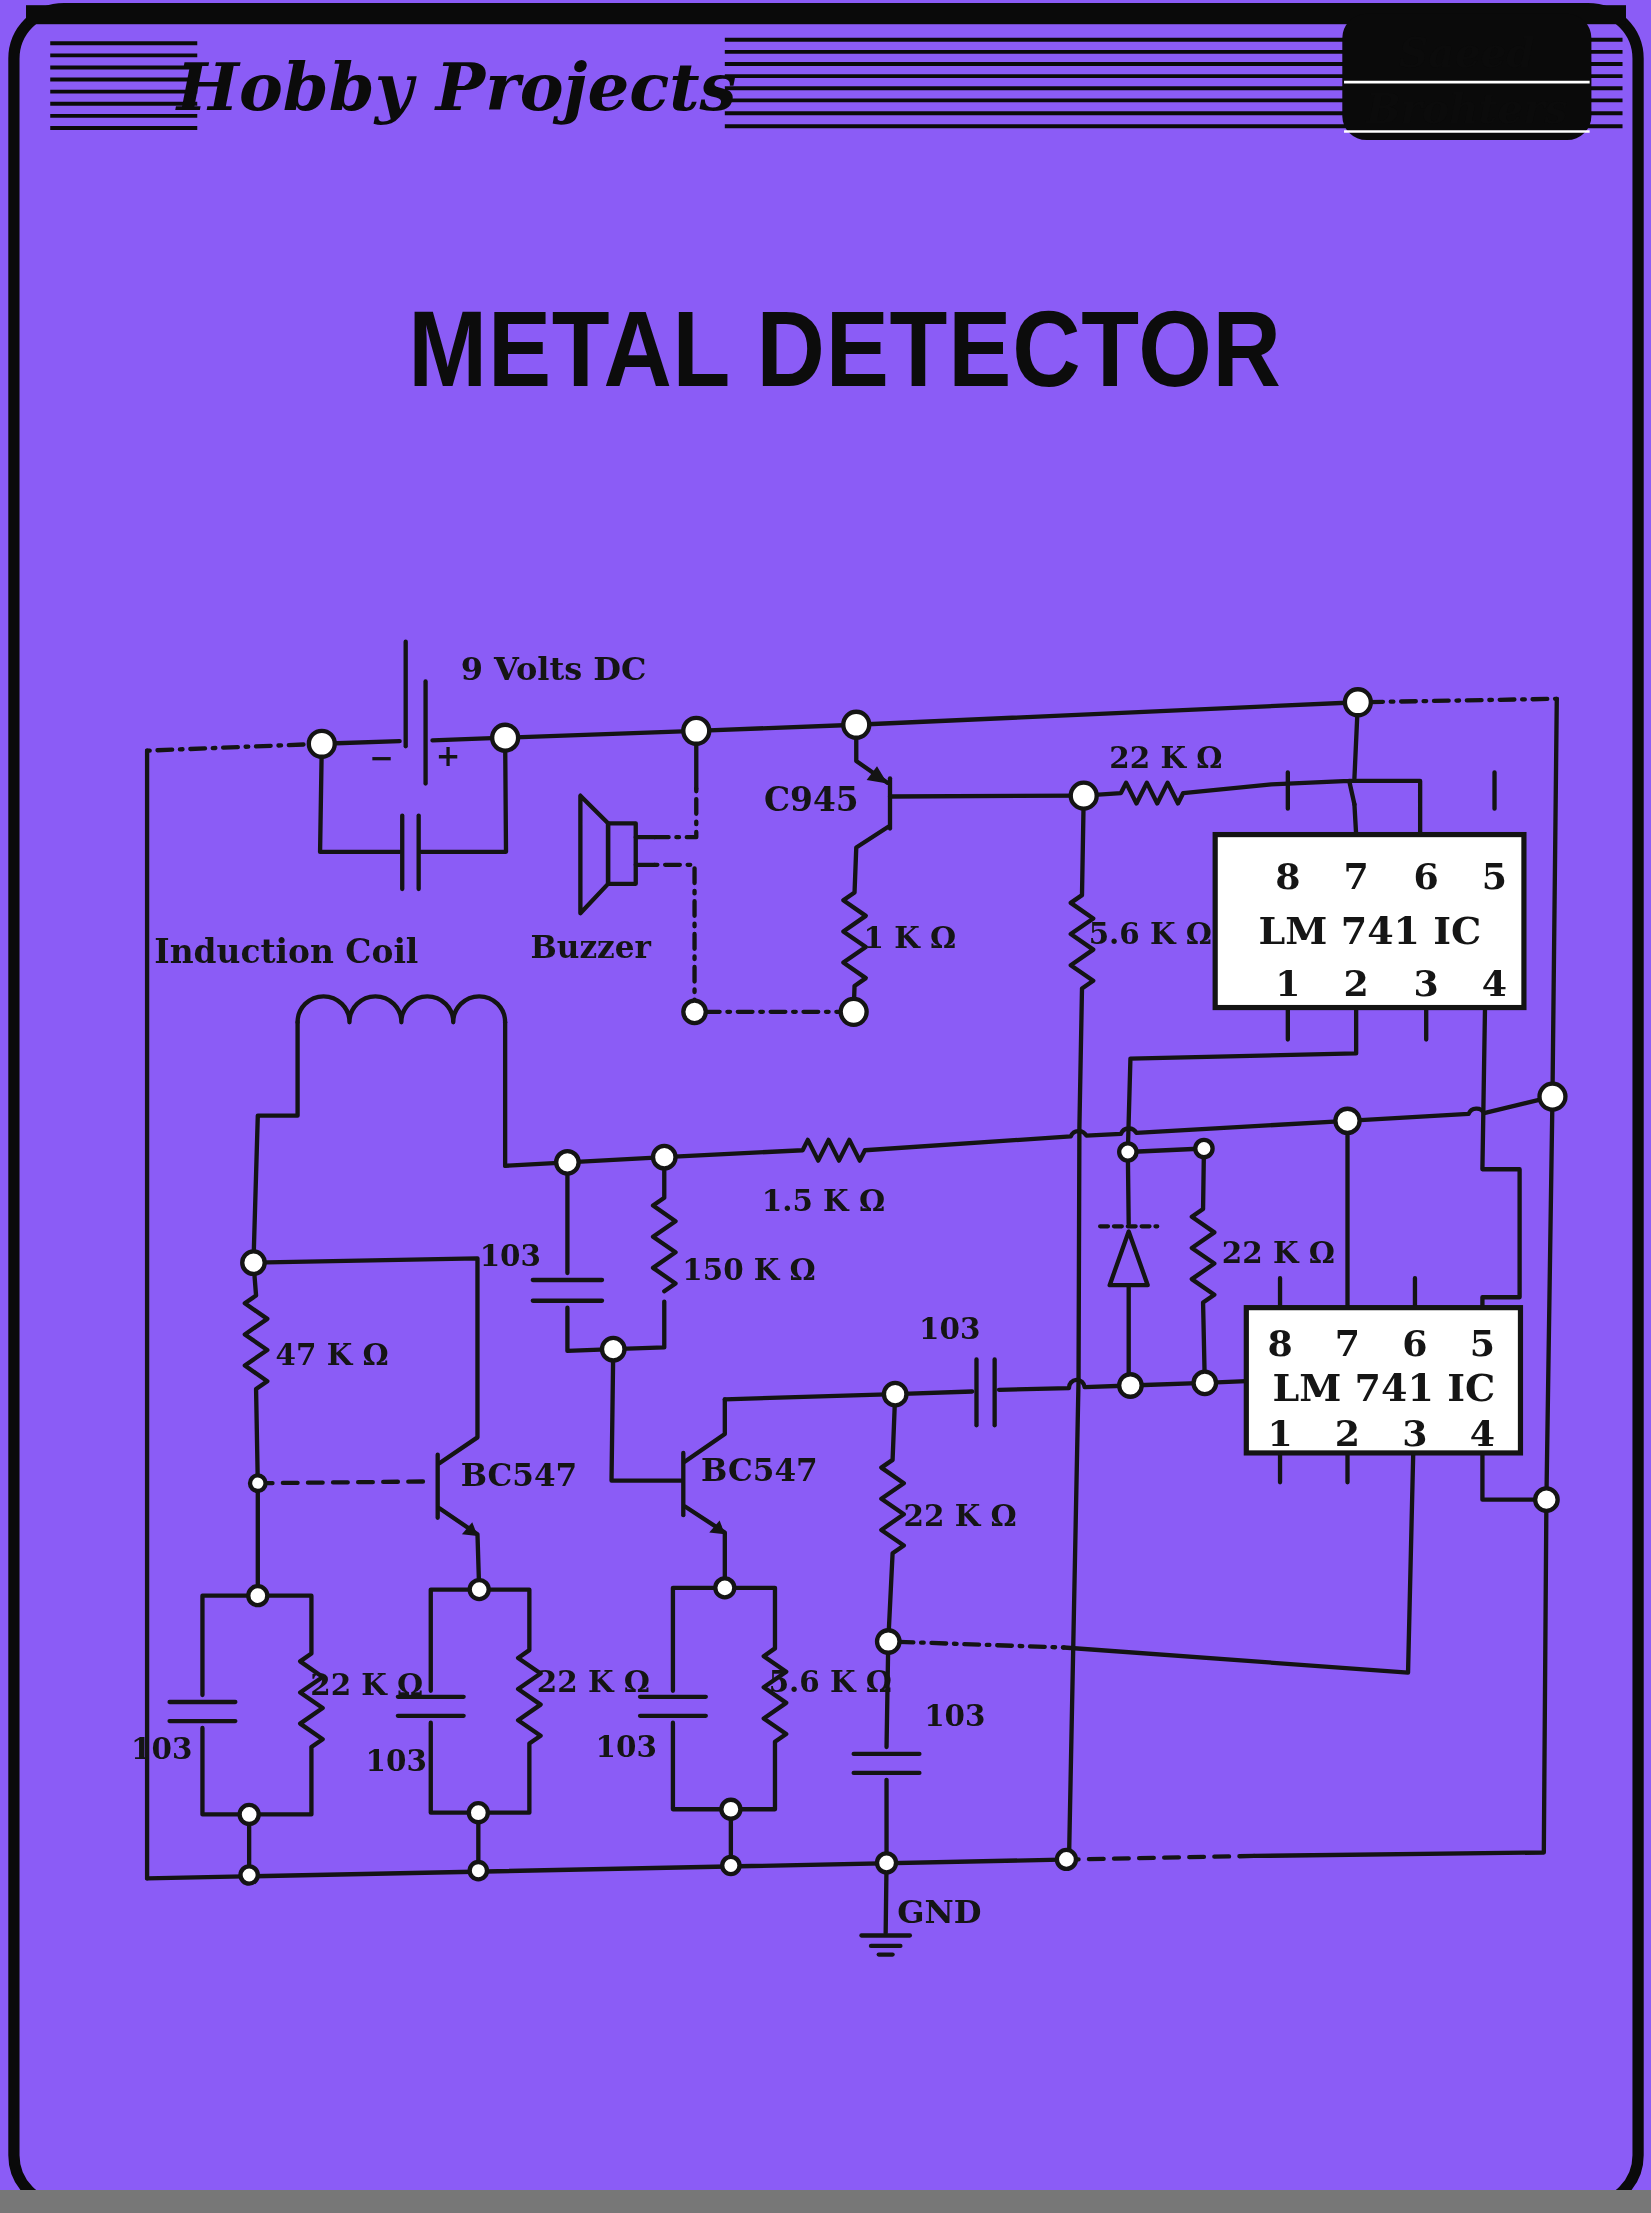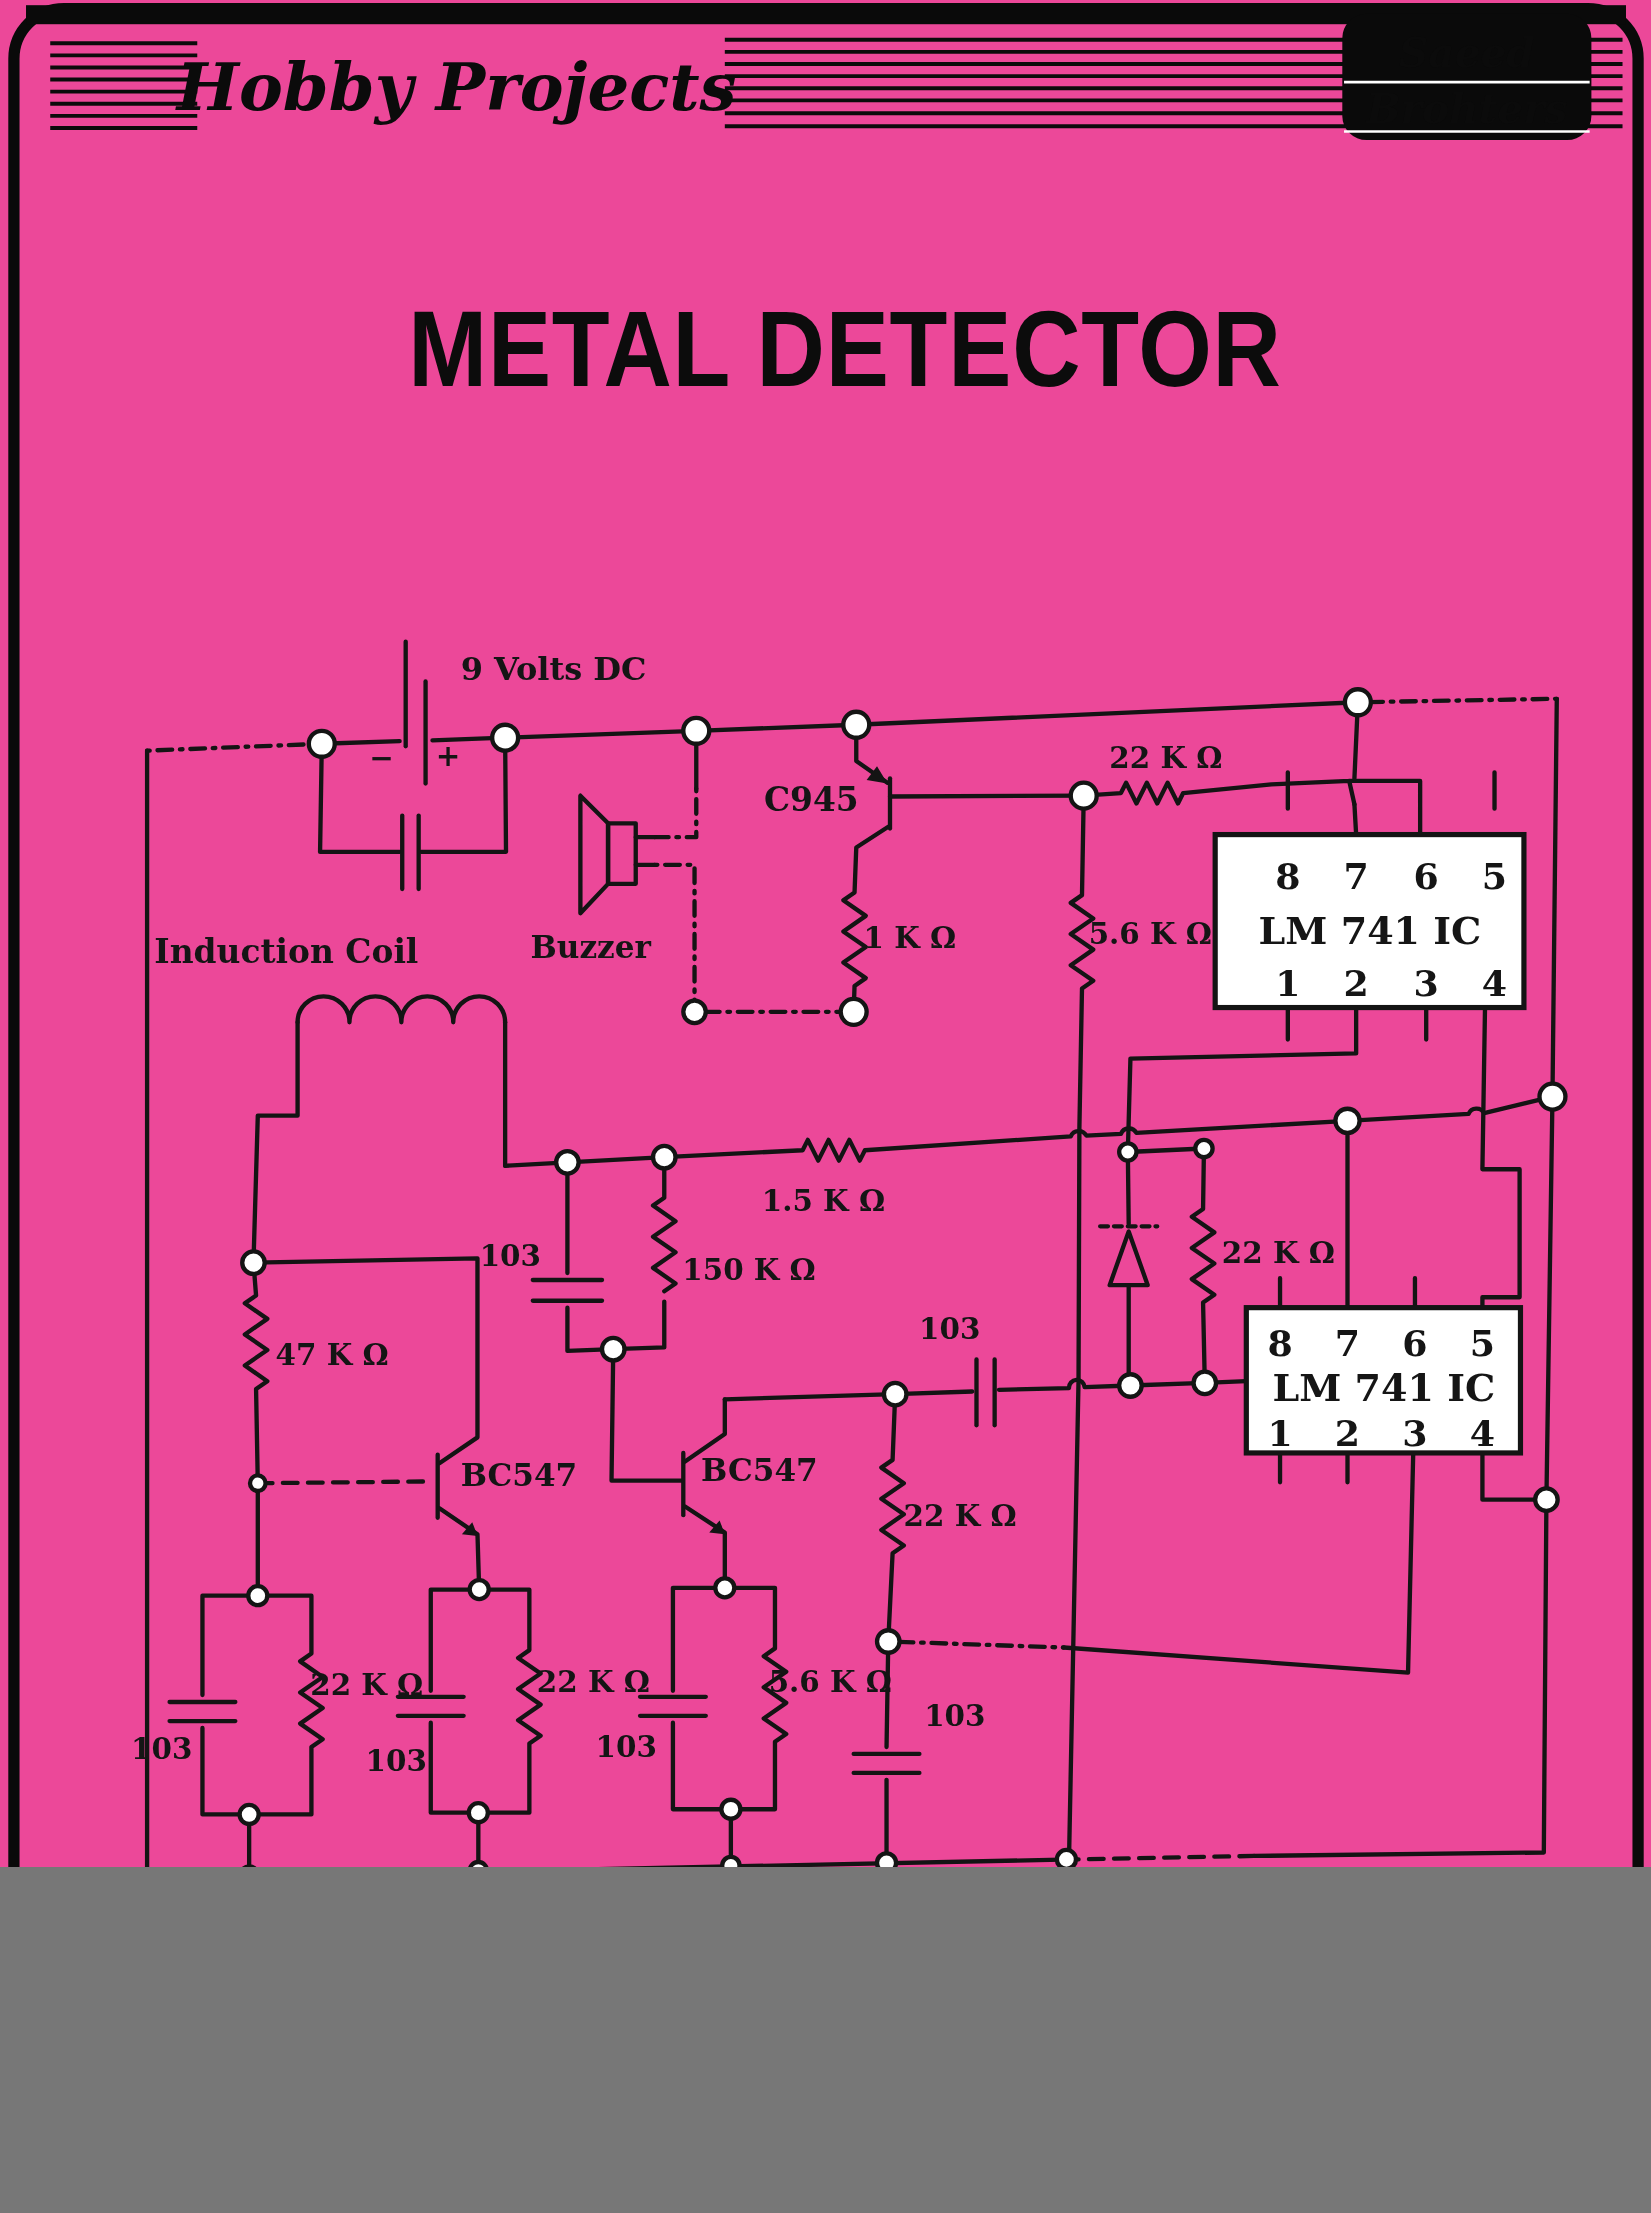--- a/index.html
+++ b/index.html
@@ -1,16 +1,16 @@
 <!DOCTYPE html>
 <html style="font-size:14px"><head>
 <meta charset="utf-8">
 <style>
   html,body{margin:0;padding:0;background:#777;}
-  #page{position:relative;width:1652px;height:1867px;background:#ec4899;overflow:hidden;
+  #page{position:relative;width:1652px;height:2190px;background:#8b5cf6;overflow:hidden;
         font-family:"Liberation Sans",sans-serif;}
   svg{position:absolute;left:0;top:0;}
   .wire{stroke:#141414;stroke-width:5;fill:none;stroke-linecap:round;stroke-linejoin:round;}
   .dashdot{stroke-dasharray:3 9 17 9;}
   .dashed{stroke-dasharray:17 12;}
   .node{fill:#ffffff;stroke:#141414;stroke-width:5;}
   .icbox{fill:#ffffff;stroke:#141414;stroke-width:6;}
   .lbl{font-family:"DejaVu Serif","Liberation Serif",serif;font-weight:bold;fill:#151515;}
   .pin{font-family:"DejaVu Serif","Liberation Serif",serif;font-weight:bold;fill:#151515;}
   .headline{font-family:"DejaVu Serif","Liberation Serif",serif;font-weight:bold;font-style:italic;fill:#0b0b0b;}

